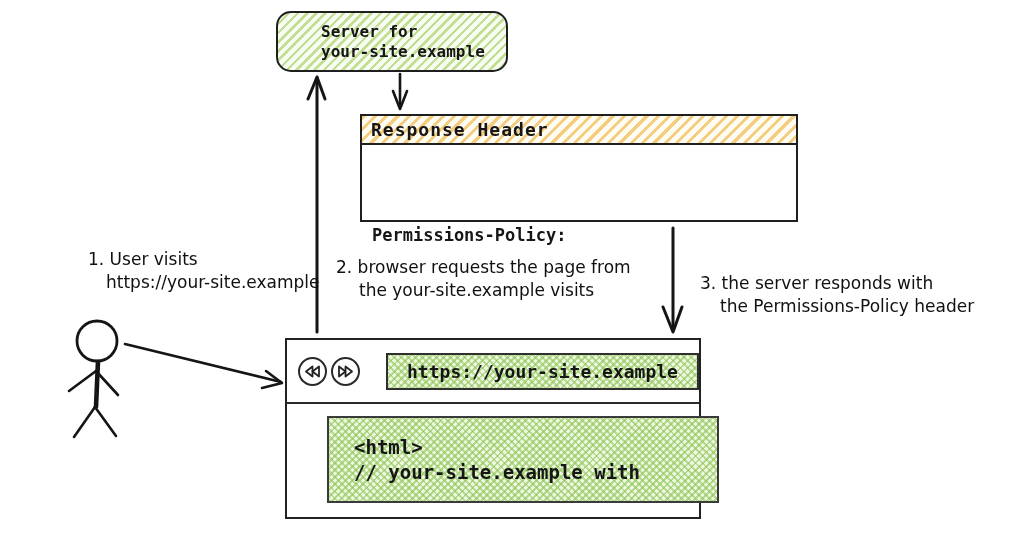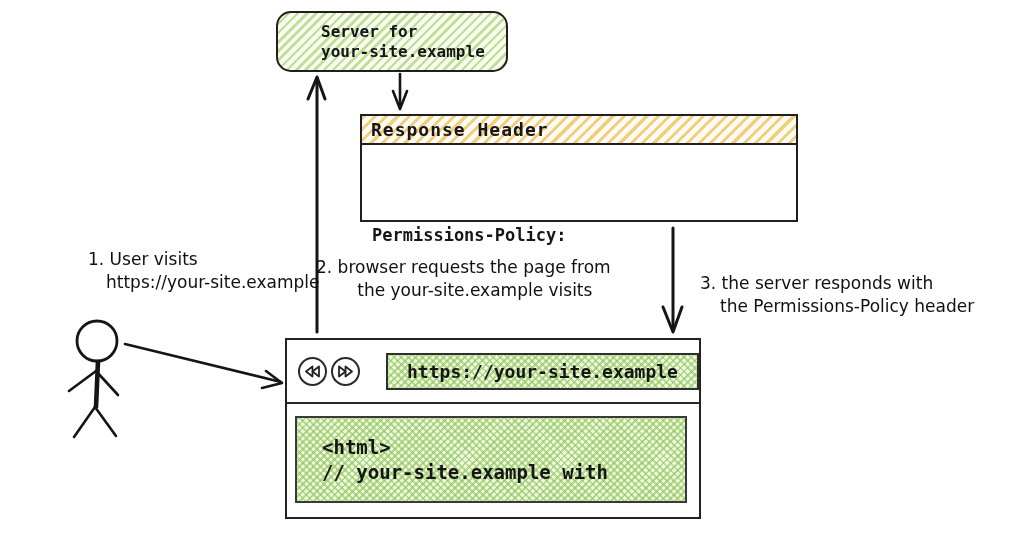--- a/index.html
+++ b/index.html
@@ -64,21 +64,21 @@
   
   .step{
     position:absolute;
     font-size:17px;line-height:23px;
     color:#101010;
     white-space:nowrap;
   }
   .step .l2{display:block;}
   .step1{left:70px;top:248px;margin-left:18px;}
   .step1 .l2{padding-left:18px;}
-  .step2{left:316px;top:256px;text-align:center;}
+  .step2{left:336px;top:256px;}
   .step2 .l2{padding-left:23px;}
   .step3{left:700px;top:272px;}
   .step3 .l2{padding-left:20px;}
 
   
   .browser{
     position:absolute;left:285px;top:338px;width:416px;height:181px;
     border:2.5px solid #222;box-sizing:border-box;background:#ffffff;
   }
   .toolbar{
@@ -93,21 +93,21 @@
     display:flex;align-items:center;justify-content:center;
     margin-right:4px;background:#fff;
   }
   .url-bar{
     margin-left:22px;
     width:313px;height:37px;box-sizing:border-box;
     border:2px solid #2f2f2f;
     display:flex;align-items:center;justify-content:center;
     font-size:18px;font-weight:bold;
   }
-  .browser-content{position:relative;height:112px;}
+  .browser-content{position:relative;height:112px;margin-left:32px;}
   .code-box{
     position:absolute;left:8px;top:12px;width:392px;height:87px;
     box-sizing:border-box;border:2px solid #3a3a3a;
     display:flex;flex-direction:column;justify-content:center;
     padding-left:25px;
   }
   .code-box .line{font-size:19px;font-weight:bold;line-height:25px;white-space:pre;}
 </style>
 </head>
 <body>

